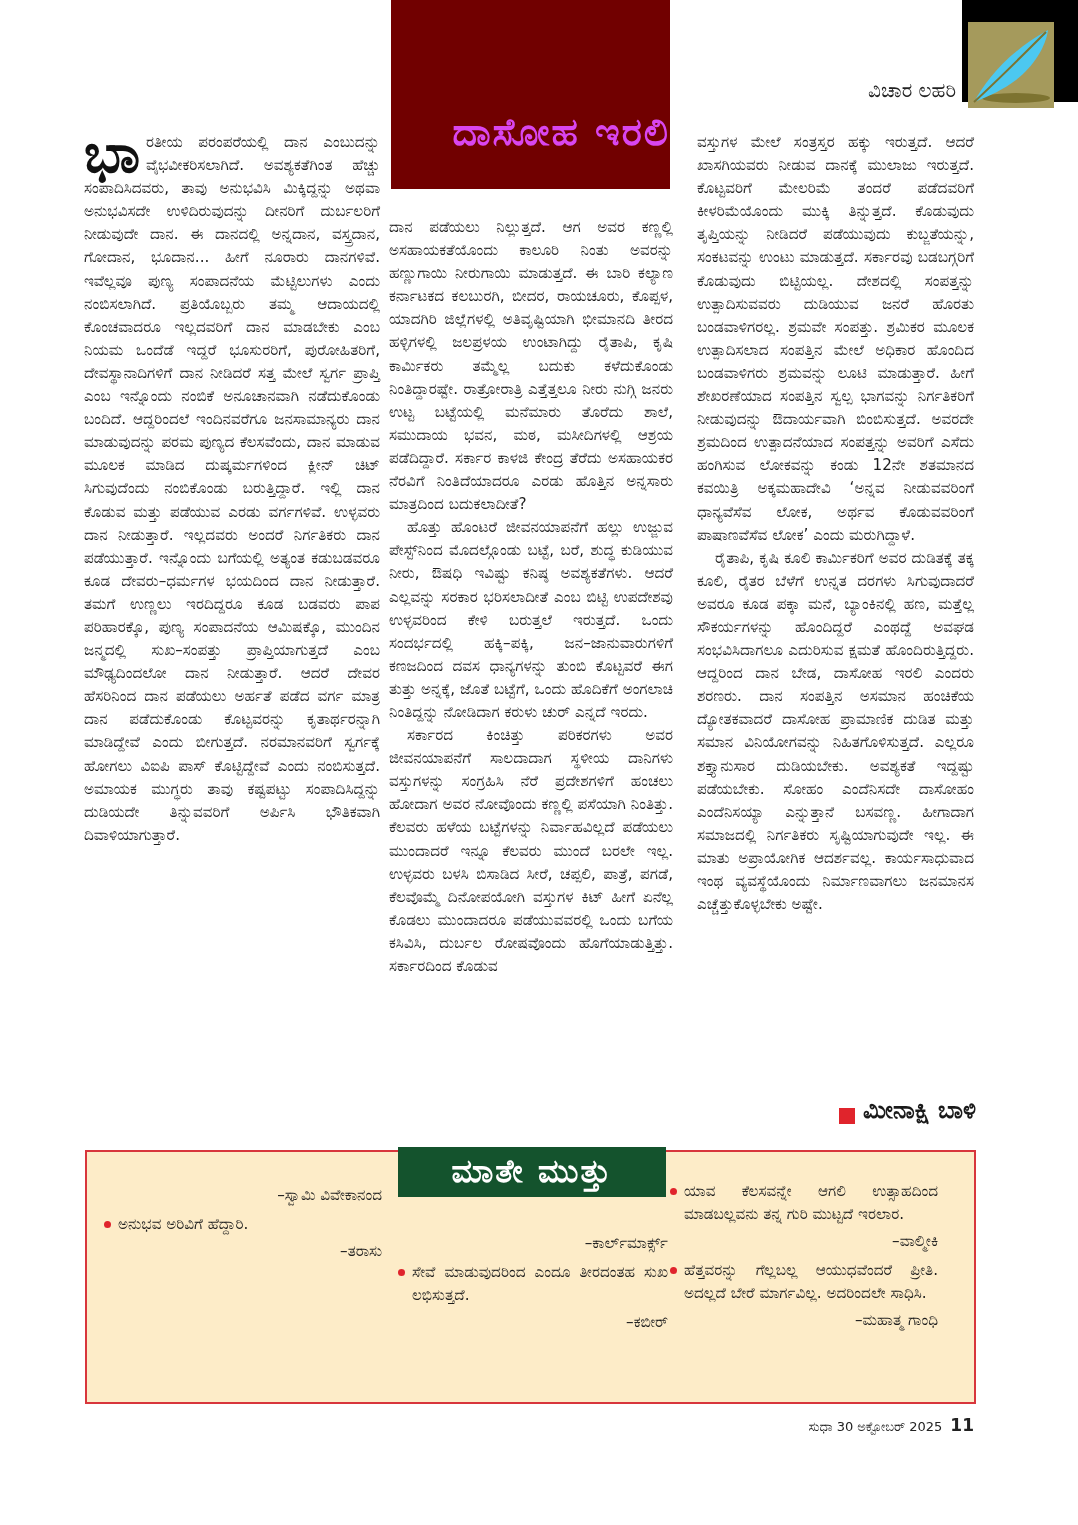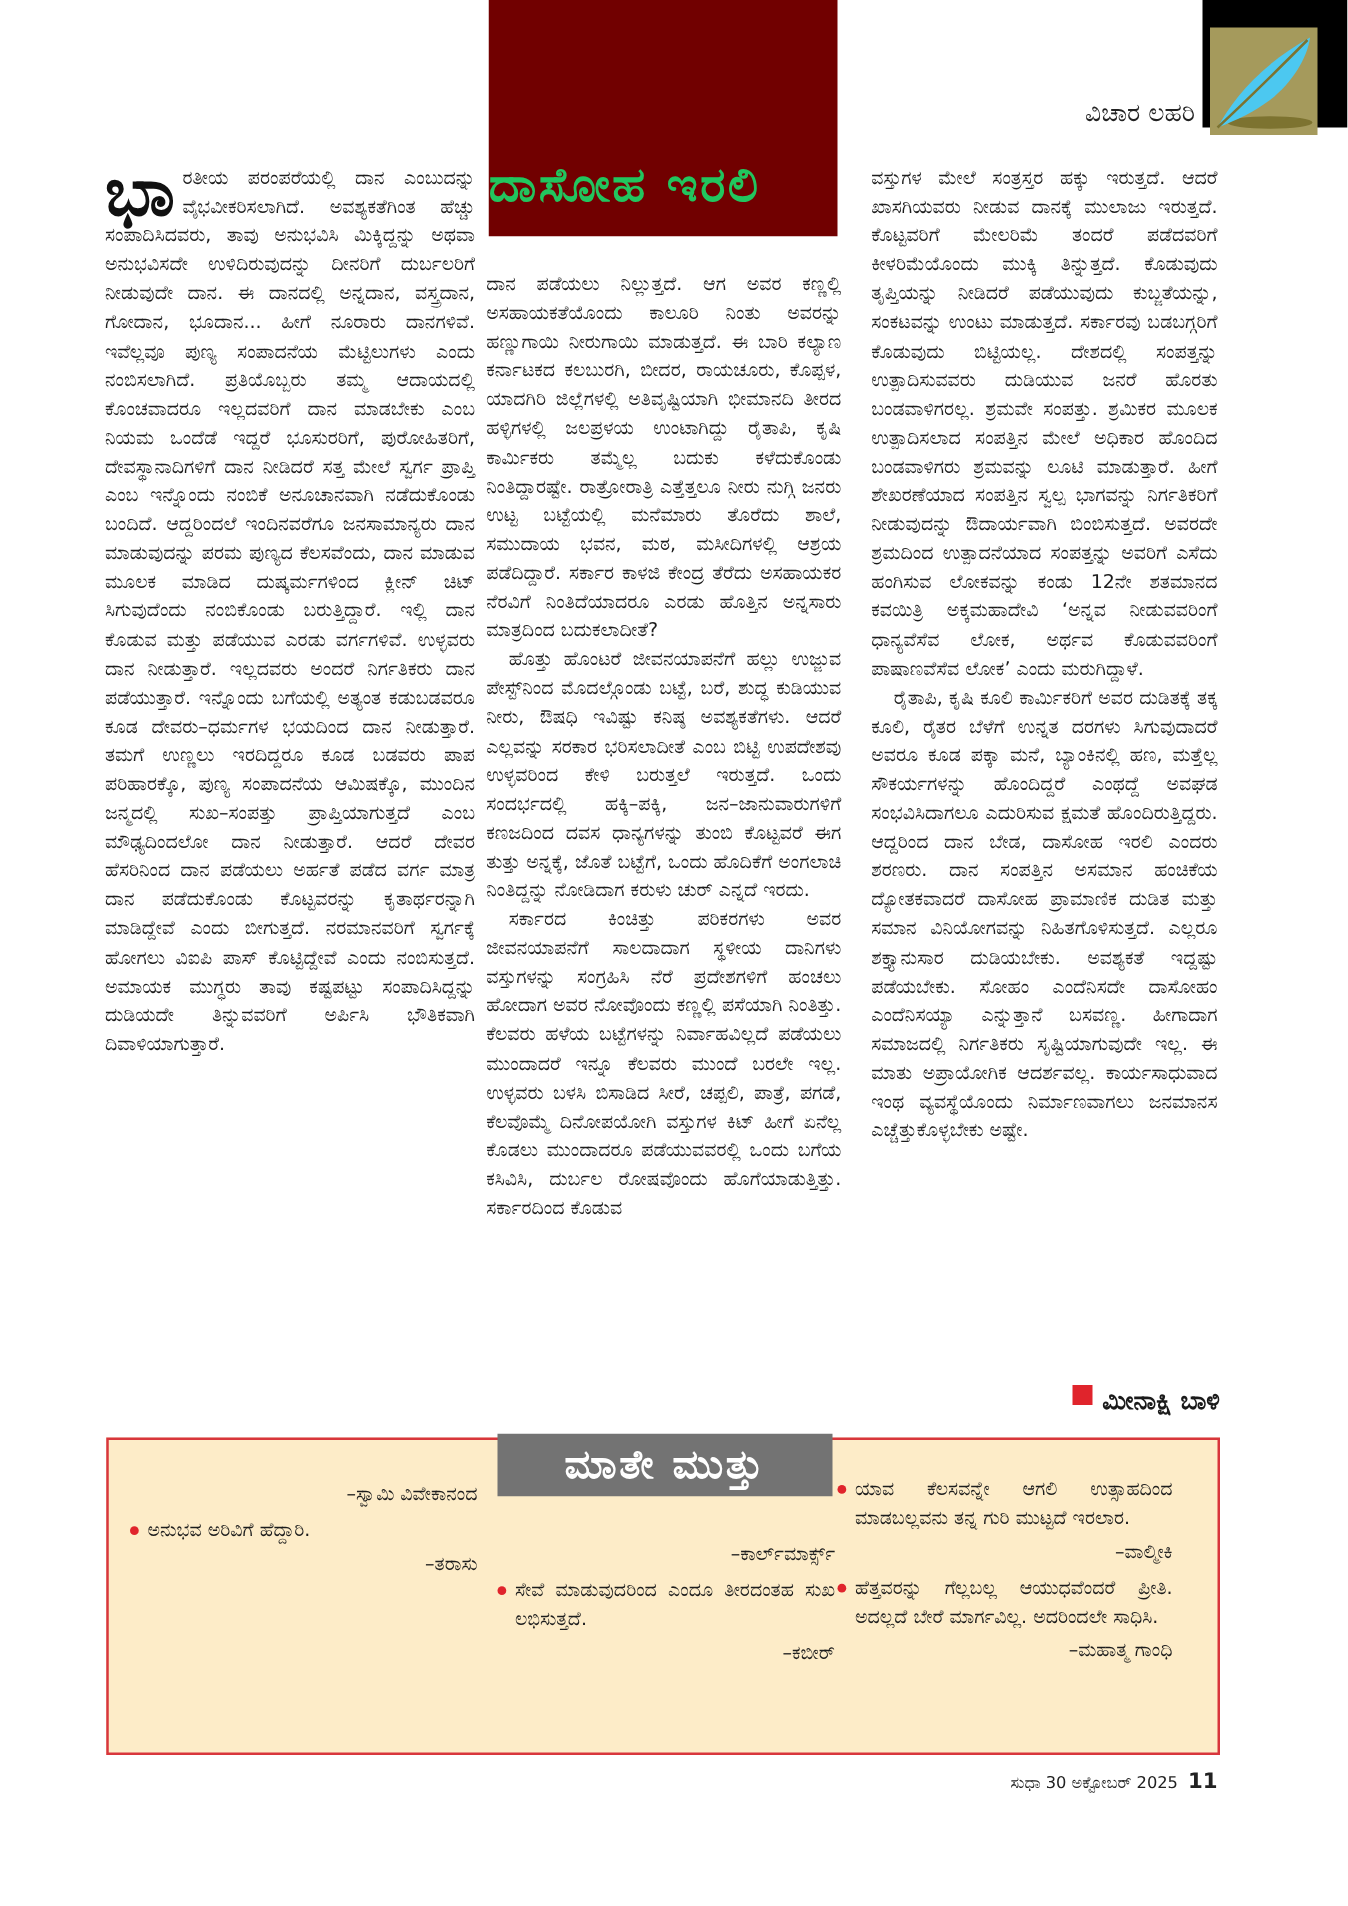--- a/index.html
+++ b/index.html
@@ -7,37 +7,37 @@
   body { position: relative; font-family: "DejaVu Sans", sans-serif; color: #1a1a1a; }
 
   
   .corner-block { position: absolute; left: 962px; top: 0; width: 116px; height: 102px; background: #000; }
   .feather-box { position: absolute; left: 968px; top: 22px; width: 86px; height: 86px; background: #a59a5c; overflow: hidden; }
   .feather-box svg { width: 86px; height: 86px; display: block; }
   .section-label { position: absolute; right: 122px; top: 78px; font-size: 20px; color: #222; }
 
   
   .title-block { position: absolute; left: 391px; top: 0; width: 279px; height: 189px; background: #710000; }
-  .title-text { position: absolute; left: 0; right: 0; bottom: 18px; text-align: left; color: #22c55e; font-size: 38px; letter-spacing: 2px; font-weight: bold; }
+  .title-text { position: absolute; left: 0; right: 0; bottom: 34px; text-align: right; color: #d946ef; font-size: 38px; letter-spacing: 2px; font-weight: bold; }
 
   
   .col { position: absolute; font-size: 15.2px; line-height: 23.1px; text-align: justify; color: #1c1c1c; }
   .col p { text-indent: 0; }
   .col p + p { text-indent: 18px; }
   .col1 { left: 84px; top: 131px; width: 296px; }
   .col2 { left: 389px; top: 216px; width: 284px; }
   .col3 { left: 697px; top: 131px; width: 277px; }
   .dropcap { float: left; font-size: 54px; line-height: 46px; font-weight: bold; margin: 0 6px -4px 0; color: #111; }
 
-  .byline { position: absolute; right: 102px; top: 1096px; font-size: 20px; font-weight: bold; display: flex; align-items: flex-start; gap: 8px; margin-top: 12px; }
+  .byline { position: absolute; right: 102px; top: 1096px; font-size: 24px; font-weight: bold; display: flex; align-items: flex-end; gap: 8px; }
   .byline .sq { width: 16px; height: 16px; background: #e0242c; display: inline-block; }
 
   
   .quotes-box { position: absolute; left: 85px; top: 1150px; width: 891px; height: 254px; background: #fdecc8; border: 2px solid #d8363c; }
-  .quotes-title { position: absolute; left: 398px; top: 1147px; width: 268px; height: 50px; background: #737373; color: #fff; font-size: 32px; font-weight: bold; text-align: center; line-height: 48px; letter-spacing: 2px; }
+  .quotes-title { position: absolute; left: 398px; top: 1147px; width: 268px; height: 50px; background: #14532d; color: #fff; font-size: 32px; font-weight: bold; text-align: center; line-height: 48px; letter-spacing: 2px; }
   .qcol { position: absolute; font-size: 15.2px; line-height: 23px; color: #1c1c1c; }
   .qcol1 { left: 104px; top: 1180px; width: 278px; }
   .qcol2 { left: 398px; top: 1228px; width: 270px; }
   .qcol3 { left: 670px; top: 1180px; width: 268px; }
   .quote { position: relative; padding-left: 14px; text-align: justify; }
   .quote::before { content: ""; position: absolute; left: 0; top: 8px; width: 7px; height: 7px; border-radius: 50%; background: #e0242c; }
   .author { text-align: right; margin: 4px 0 6px 0; }
 
   .footer { position: absolute; right: 104px; top: 1415px; font-size: 13px; color: #222; display: flex; align-items: baseline; gap: 8px; }
   .footer .pageno { font-size: 17px; font-weight: bold; }

